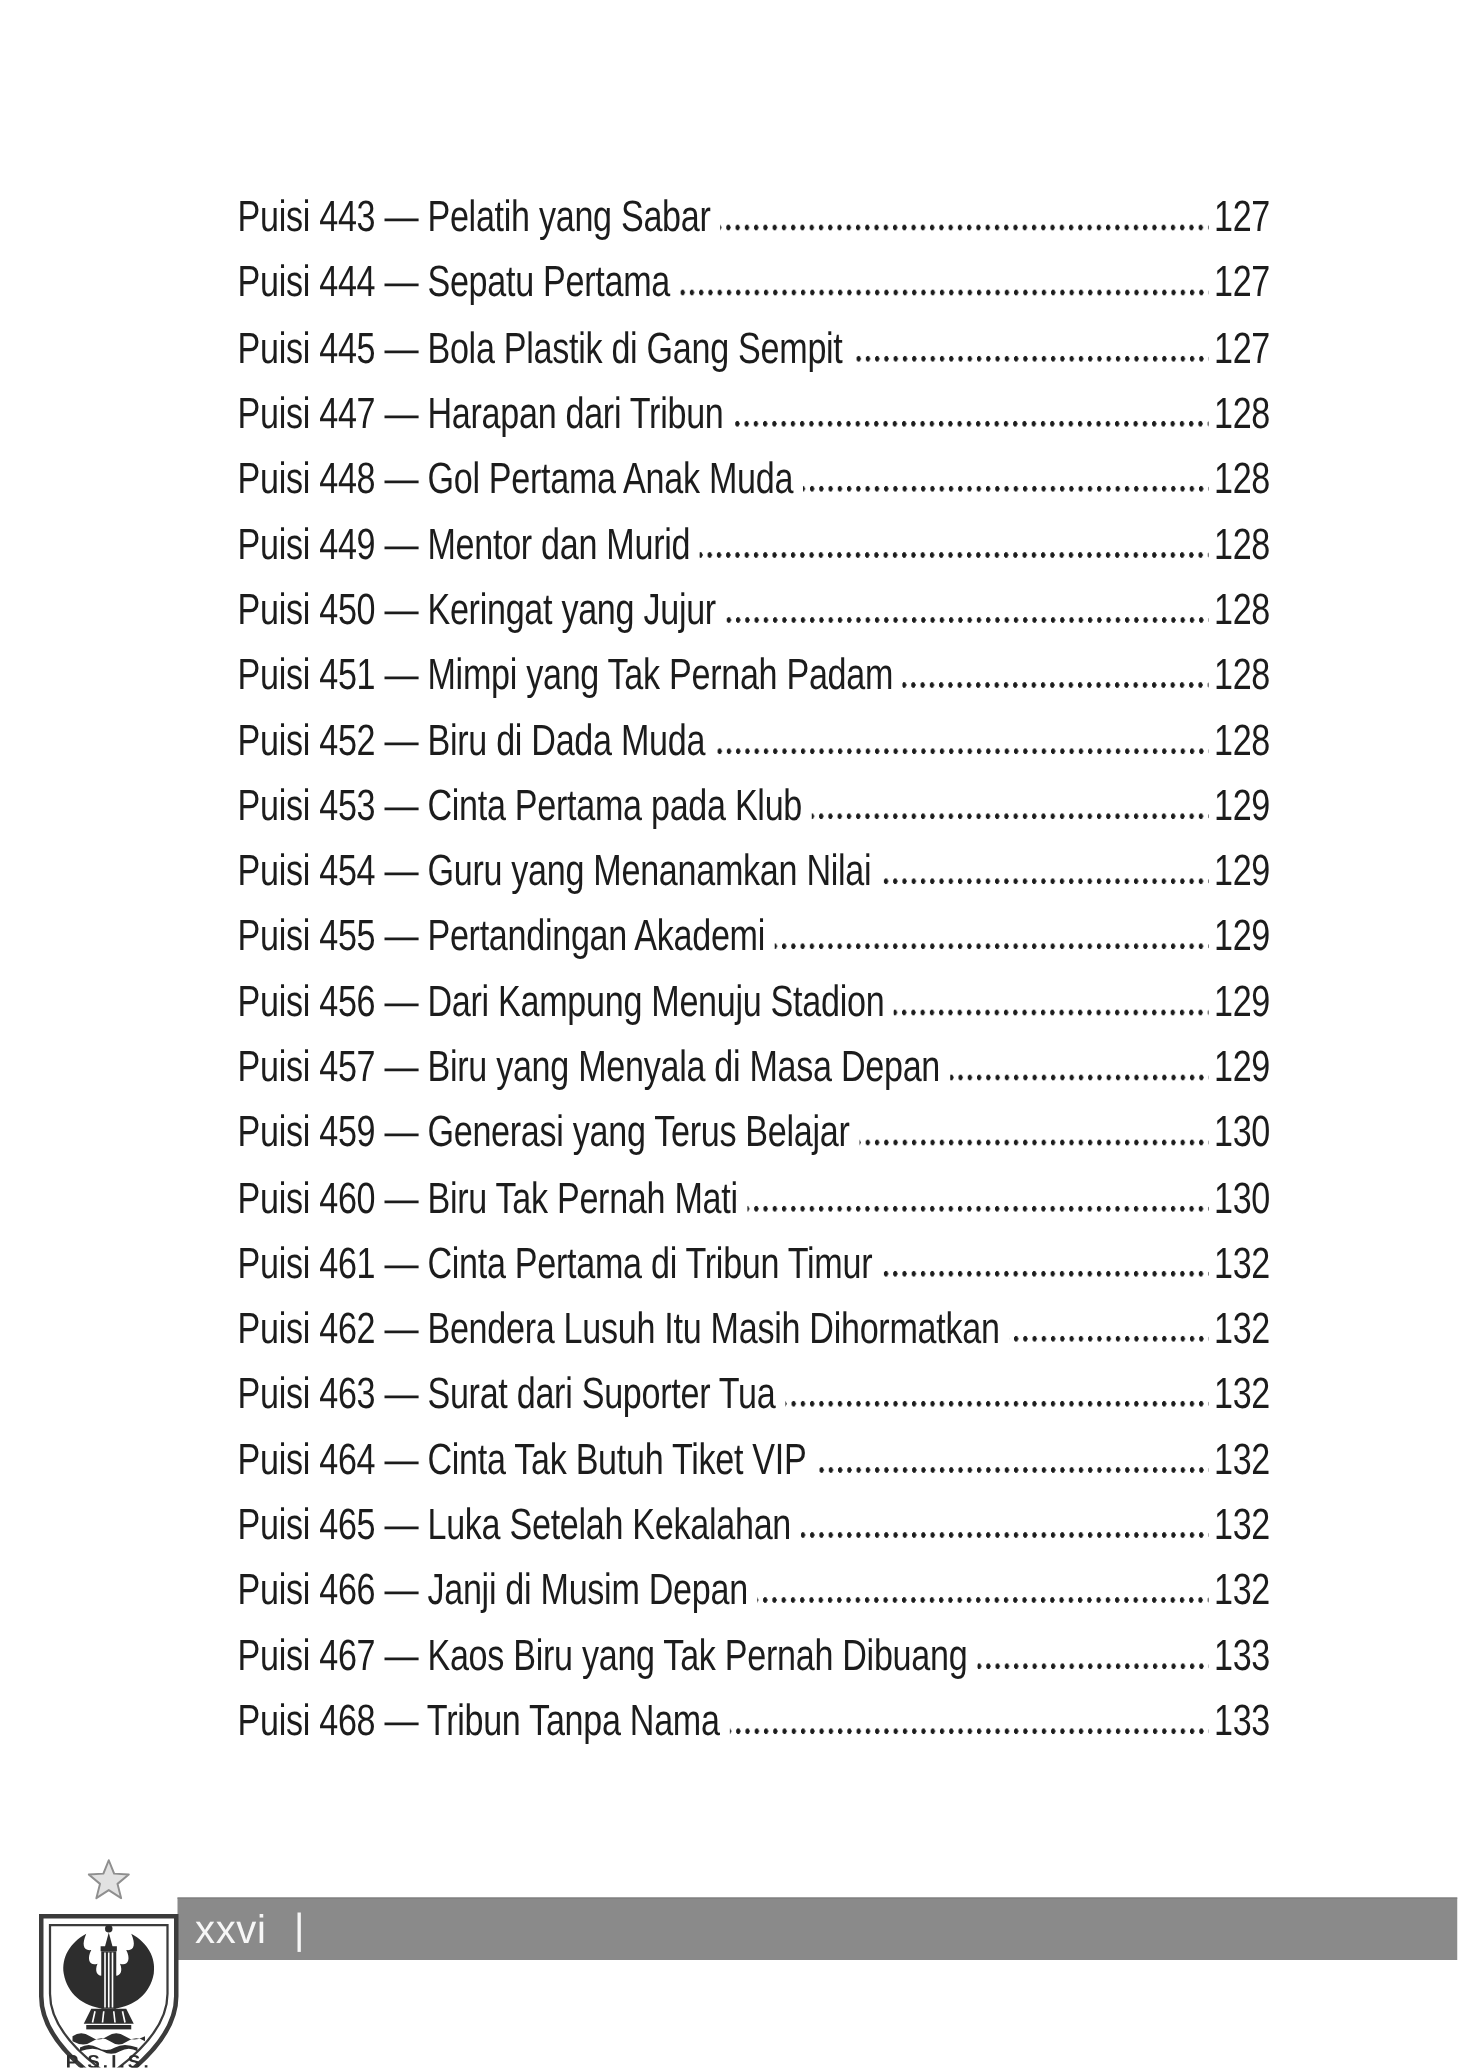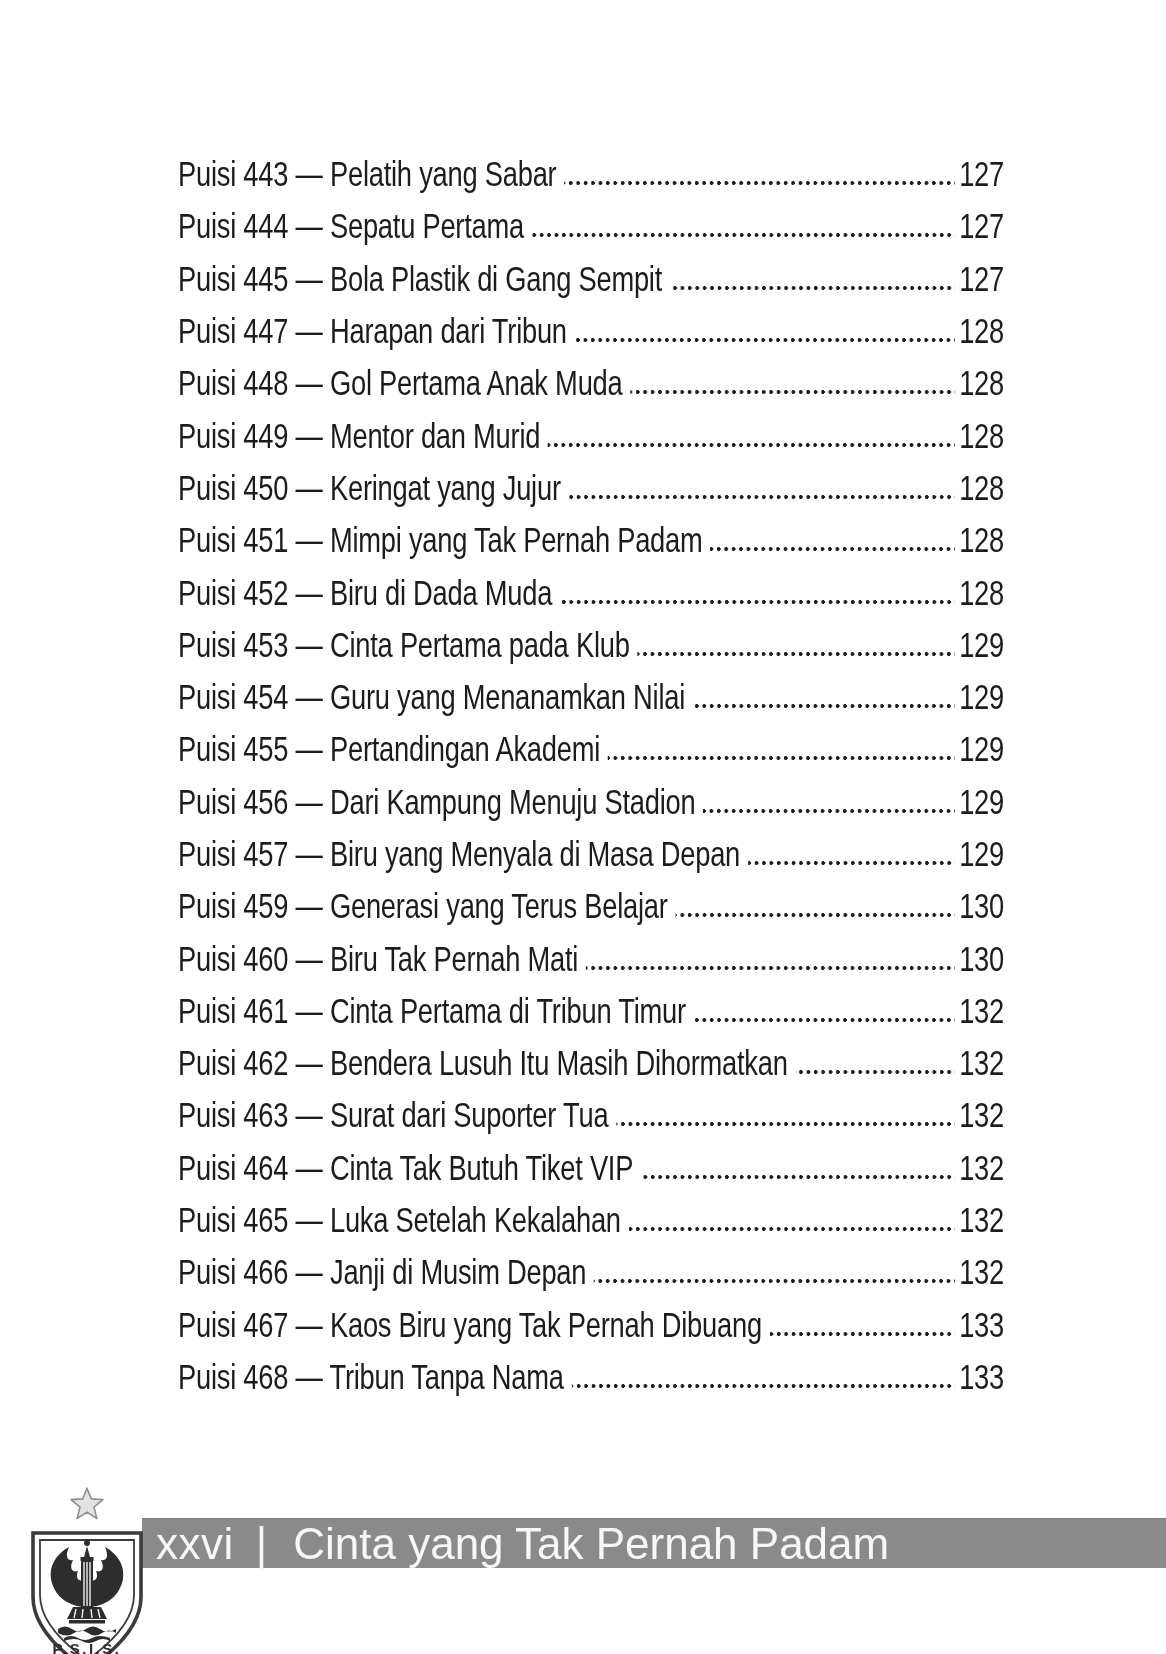--- a/index.html
+++ b/index.html
@@ -4,21 +4,21 @@
 <style>
   html,body{margin:0;padding:0}
   body{
     width:1166px;height:1654px;position:relative;overflow:hidden;
     background:#ffffff;color:#1c1c1c;
     font-family:"Liberation Sans",sans-serif;
   }
   
   .toc{position:absolute;left:150px;top:148px;width:854px}
   .row{height:52.3px;display:flex;align-items:center;justify-content:flex-start}
-  .row.entry{margin-left:28px}
+  .row.entry{margin-left:40px}
   .squeeze{
     flex:0 0 auto;display:flex;align-items:baseline;
     transform:scaleX(0.78);transform-origin:0 50%;
     font-size:35px;letter-spacing:-0.3px;white-space:nowrap;
   }
   .row.entry .squeeze{width:1059px}
   .row.head .squeeze,.row.title .squeeze{width:1095px;font-weight:bold}
   .t{white-space:nowrap}
   .leader{
     flex:1 1 0;min-width:14px;height:6px;margin:0 4px 0 10px;
@@ -29,21 +29,21 @@
     height:7px;
     background-image:radial-gradient(circle at 2.7px 3.5px,#111 2.5px,rgba(0,0,0,0) 2.9px);
     background-size:10.5px 7px;
   }
   .pg{margin-left:2px}
   
   .footer-bar{
     position:absolute;left:142px;top:1518px;width:1024px;height:50px;
     background:#8a8a8a;border-top:1px solid #7e7e7e;box-sizing:border-box;
     display:flex;align-items:center;padding-left:14px;
-    color:#f7f7f7;font-size:44px;
+    color:#f7f7f7;font-size:32px;
   }
   .footer-bar .roman{letter-spacing:0.5px}
   .footer-bar .sep{margin:0 26px 0 22px;font-weight:400;transform:scaleY(1.05)}
   
   .logo{position:absolute;left:27px;top:1487px;width:120px;text-align:center;line-height:0}
   .logo .star-wrap{display:block;height:42px}
 </style>
 </head>
 <body>
 
@@ -243,21 +243,20 @@
       <span class="leader"></span>
       <span class="pg">133</span>
     </div>
   </div>
 </div>
 </main>
 
 <footer class="footer-bar">
   <span class="roman">xxvi</span>
   <span class="sep">|</span>
-  <span class="title">Cinta yang Tak Pernah Padam</span>
 </footer>
 
 <div class="logo">
   <span class="star-wrap">
     <svg width="34" height="33" viewBox="0 0 34 33">
       <polygon points="17,1.2 21.3,11.9 33,12.6 24,20.1 26.9,31.5 17,25.1 7.1,31.5 10,20.1 1,12.6 12.7,11.9" fill="#e2e2e2" stroke="#8f8f8f" stroke-width="1.6" stroke-linejoin="round"></polygon>
     </svg>
   </span>
   <span>
     <svg width="118" height="145" viewBox="0 0 118 145">

